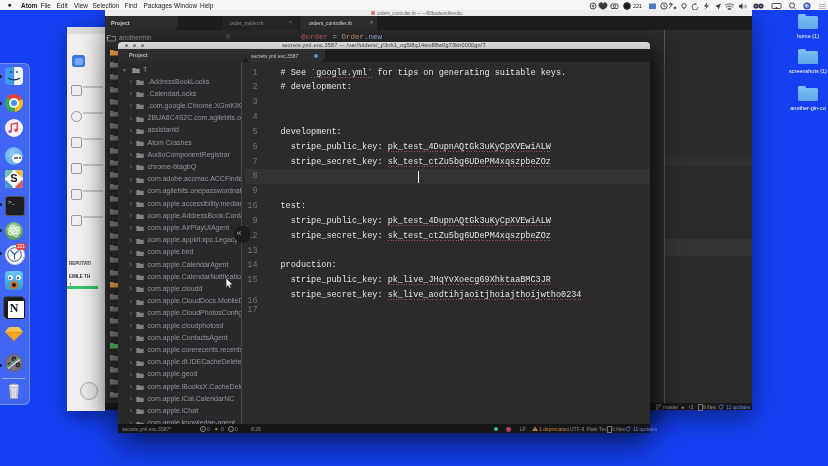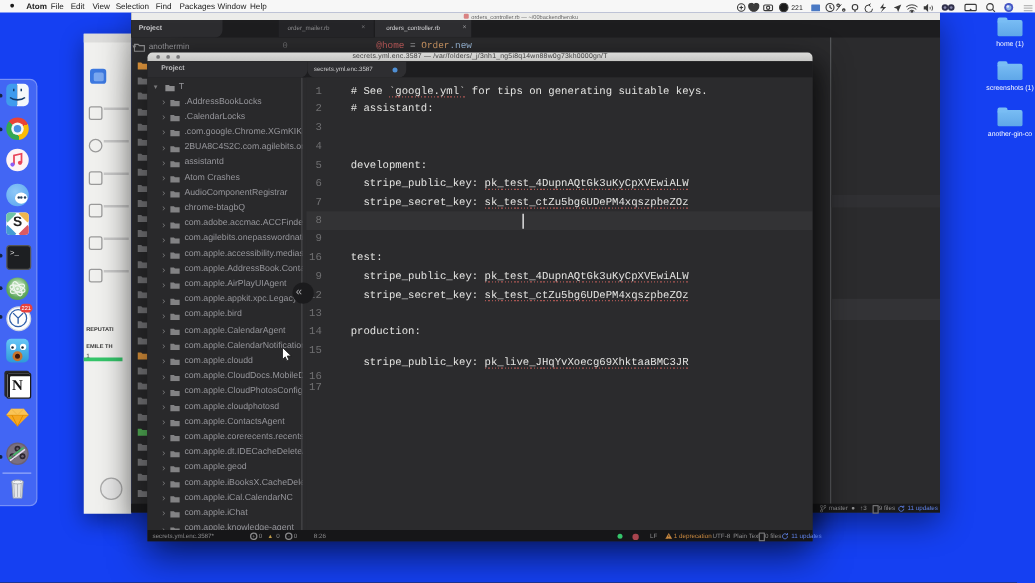--- a/index.html
+++ b/index.html
@@ -167,21 +167,21 @@
       </svg>
   <svg class="abs" style="left:3px;top:368.4px" width="8" height="7" viewBox="0 0 8 7">
         <path d="M0 1h3l1 1h4v4.5H0z" fill="#77777a"></path>
       </svg>
   <svg class="abs" style="left:3px;top:380.6px" width="8" height="7" viewBox="0 0 8 7">
         <path d="M0 1h3l1 1h4v4.5H0z" fill="#77777a"></path>
       </svg>
   </div>
 
   <div class="abs" style="left:121px;top:22.5px;font-size:7px;color:#6a6a6c;font-family:'Liberation Mono',monospace">0</div>
-  <div class="abs" style="left:196px;top:23px;font-size:7.5px;font-family:'Liberation Mono',monospace;white-space:nowrap"><span style="color:#c05c5c">@home</span><span style="color:#b8b8ba"> = </span><span style="color:#d19a66">Order</span><span style="color:#9ab8d8">.new</span></div>
+  <div class="abs" style="left:196px;top:23px;font-size:7.5px;font-family:'Liberation Mono',monospace;white-space:nowrap"><span style="color:#c05c5c">@order</span><span style="color:#b8b8ba"> = </span><span style="color:#d19a66">Order</span><span style="color:#9ab8d8">.new</span></div>
 
   <div class="abs" style="left:559px;top:19.5px;width:1px;height:373px;background:#55575a"></div>
 
   <div class="abs" style="left:560px;top:229px;width:87px;height:17px;background:#333336"></div>
   <div class="abs" style="left:560px;top:146px;width:87px;height:10px;background:#303033"></div>
   <div id="bstatus">
     <svg class="abs" style="left:551px;top:1px" width="5" height="6" viewBox="0 0 5 6">
         <circle cx="1.2" cy="1.2" r="0.9" fill="none" stroke="#8d8d8f" stroke-width="0.6"></circle>
         <circle cx="1.2" cy="4.8" r="0.9" fill="none" stroke="#8d8d8f" stroke-width="0.6"></circle>
         <circle cx="4" cy="1.2" r="0.9" fill="none" stroke="#8d8d8f" stroke-width="0.6"></circle>
@@ -426,43 +426,44 @@
         </svg>
         <span class="tname">com.apple.knowledge-agent</span>
       </div>
     <div class="abs" style="left:123px;top:0;width:3px;height:362px;background:#47474a"></div>
   </div>
   <div id="feditor">
     <div class="abs" style="left:0;top:107.3px;width:405.5px;height:14.85px;background:#333335"></div>
     <div class="gut" style="top:3.5px">1</div>
     <div class="cl" style="top:3.5px"># See <span class="sq">`google.yml`</span> for tips on generating suitable keys.</div>
     <div class="gut" style="top:18.3px">2</div>
-    <div class="cl" style="top:18.3px"># assistantd:</div>
+    <div class="cl" style="top:18.3px"># development:</div>
     <div class="gut" style="top:33.2px">3</div>
     <div class="gut" style="top:48.0px">4</div>
     <div class="gut" style="top:62.8px">5</div>
     <div class="cl" style="top:62.8px">development:</div>
     <div class="gut" style="top:77.7px">6</div>
     <div class="cl" style="top:77.7px">  stripe_public_key: <span class="sq">pk_test_4DupnAQtGk3uKyCpXVEwiALW</span></div>
     <div class="gut" style="top:92.5px">7</div>
     <div class="cl" style="top:92.5px">  stripe_secret_key: <span class="sq">sk_test_ctZu5bg6UDePM4xqszpbeZOz</span></div>
     <div class="gut" style="top:107.3px">8</div>
     <div class="gut" style="top:122.1px">9</div>
     <div class="gut" style="top:137.0px">16</div>
     <div class="cl" style="top:137.0px">test:</div>
     <div class="gut" style="top:151.8px">9</div>
     <div class="cl" style="top:151.8px">  stripe_public_key: <span class="sq">pk_test_4DupnAQtGk3uKyCpXVEwiALW</span></div>
     <div class="gut" style="top:166.6px">12</div>
     <div class="cl" style="top:166.6px">  stripe_secret_key: <span class="sq">sk_test_ctZu5bg6UDePM4xqszpbeZOz</span></div>
     <div class="gut" style="top:181.5px">13</div>
     <div class="gut" style="top:196.3px">14</div>
     <div class="cl" style="top:196.3px">production:</div>
     <div class="gut" style="top:211.1px">15</div>
-    <div class="cl" style="top:221px">  stripe_public_key: <span class="sq">pk_live_JHqYvXoecg69XhktaaBMC3JR</span></div>
+    <div class="cl" style="top:211px">  stripe_public_key: <span class="sq">pk_live_JHqYvXoecg69XhktaaBMC3JR</span></div>
     <div class="gut" style="top:232px">16</div>
+    <div class="cl" style="top:225.9px">  stripe_secret_key: <span class="sq">sk_live_aodtihjaoitjhoiajthoijwtho0234</span></div>
     <div class="gut" style="top:240.8px">17</div>
     <div class="abs" style="left:173.7px;top:109px;width:1px;height:11.5px;background:#ffffff"></div>
   </div>
 
   <div class="abs" style="left:116px;top:184px;width:17px;height:17px;border-radius:50%;background:#1b1b1d"></div>
   <div class="abs" style="left:118.5px;top:185.5px;font-size:9px;color:#aaaaac">«</div>
   <div id="fstatus">
     <div class="abs" style="left:4px;top:1.5px;white-space:nowrap">secrets.yml.enc.3587*</div>
     <div class="abs" style="left:82px;top:2px;width:4px;height:4px;border:0.5px solid #8a8a8c;border-radius:50%;font-size:4px;text-align:center;line-height:3.8px">+</div>
       <div class="abs" style="left:89px;top:1.5px">0</div>

